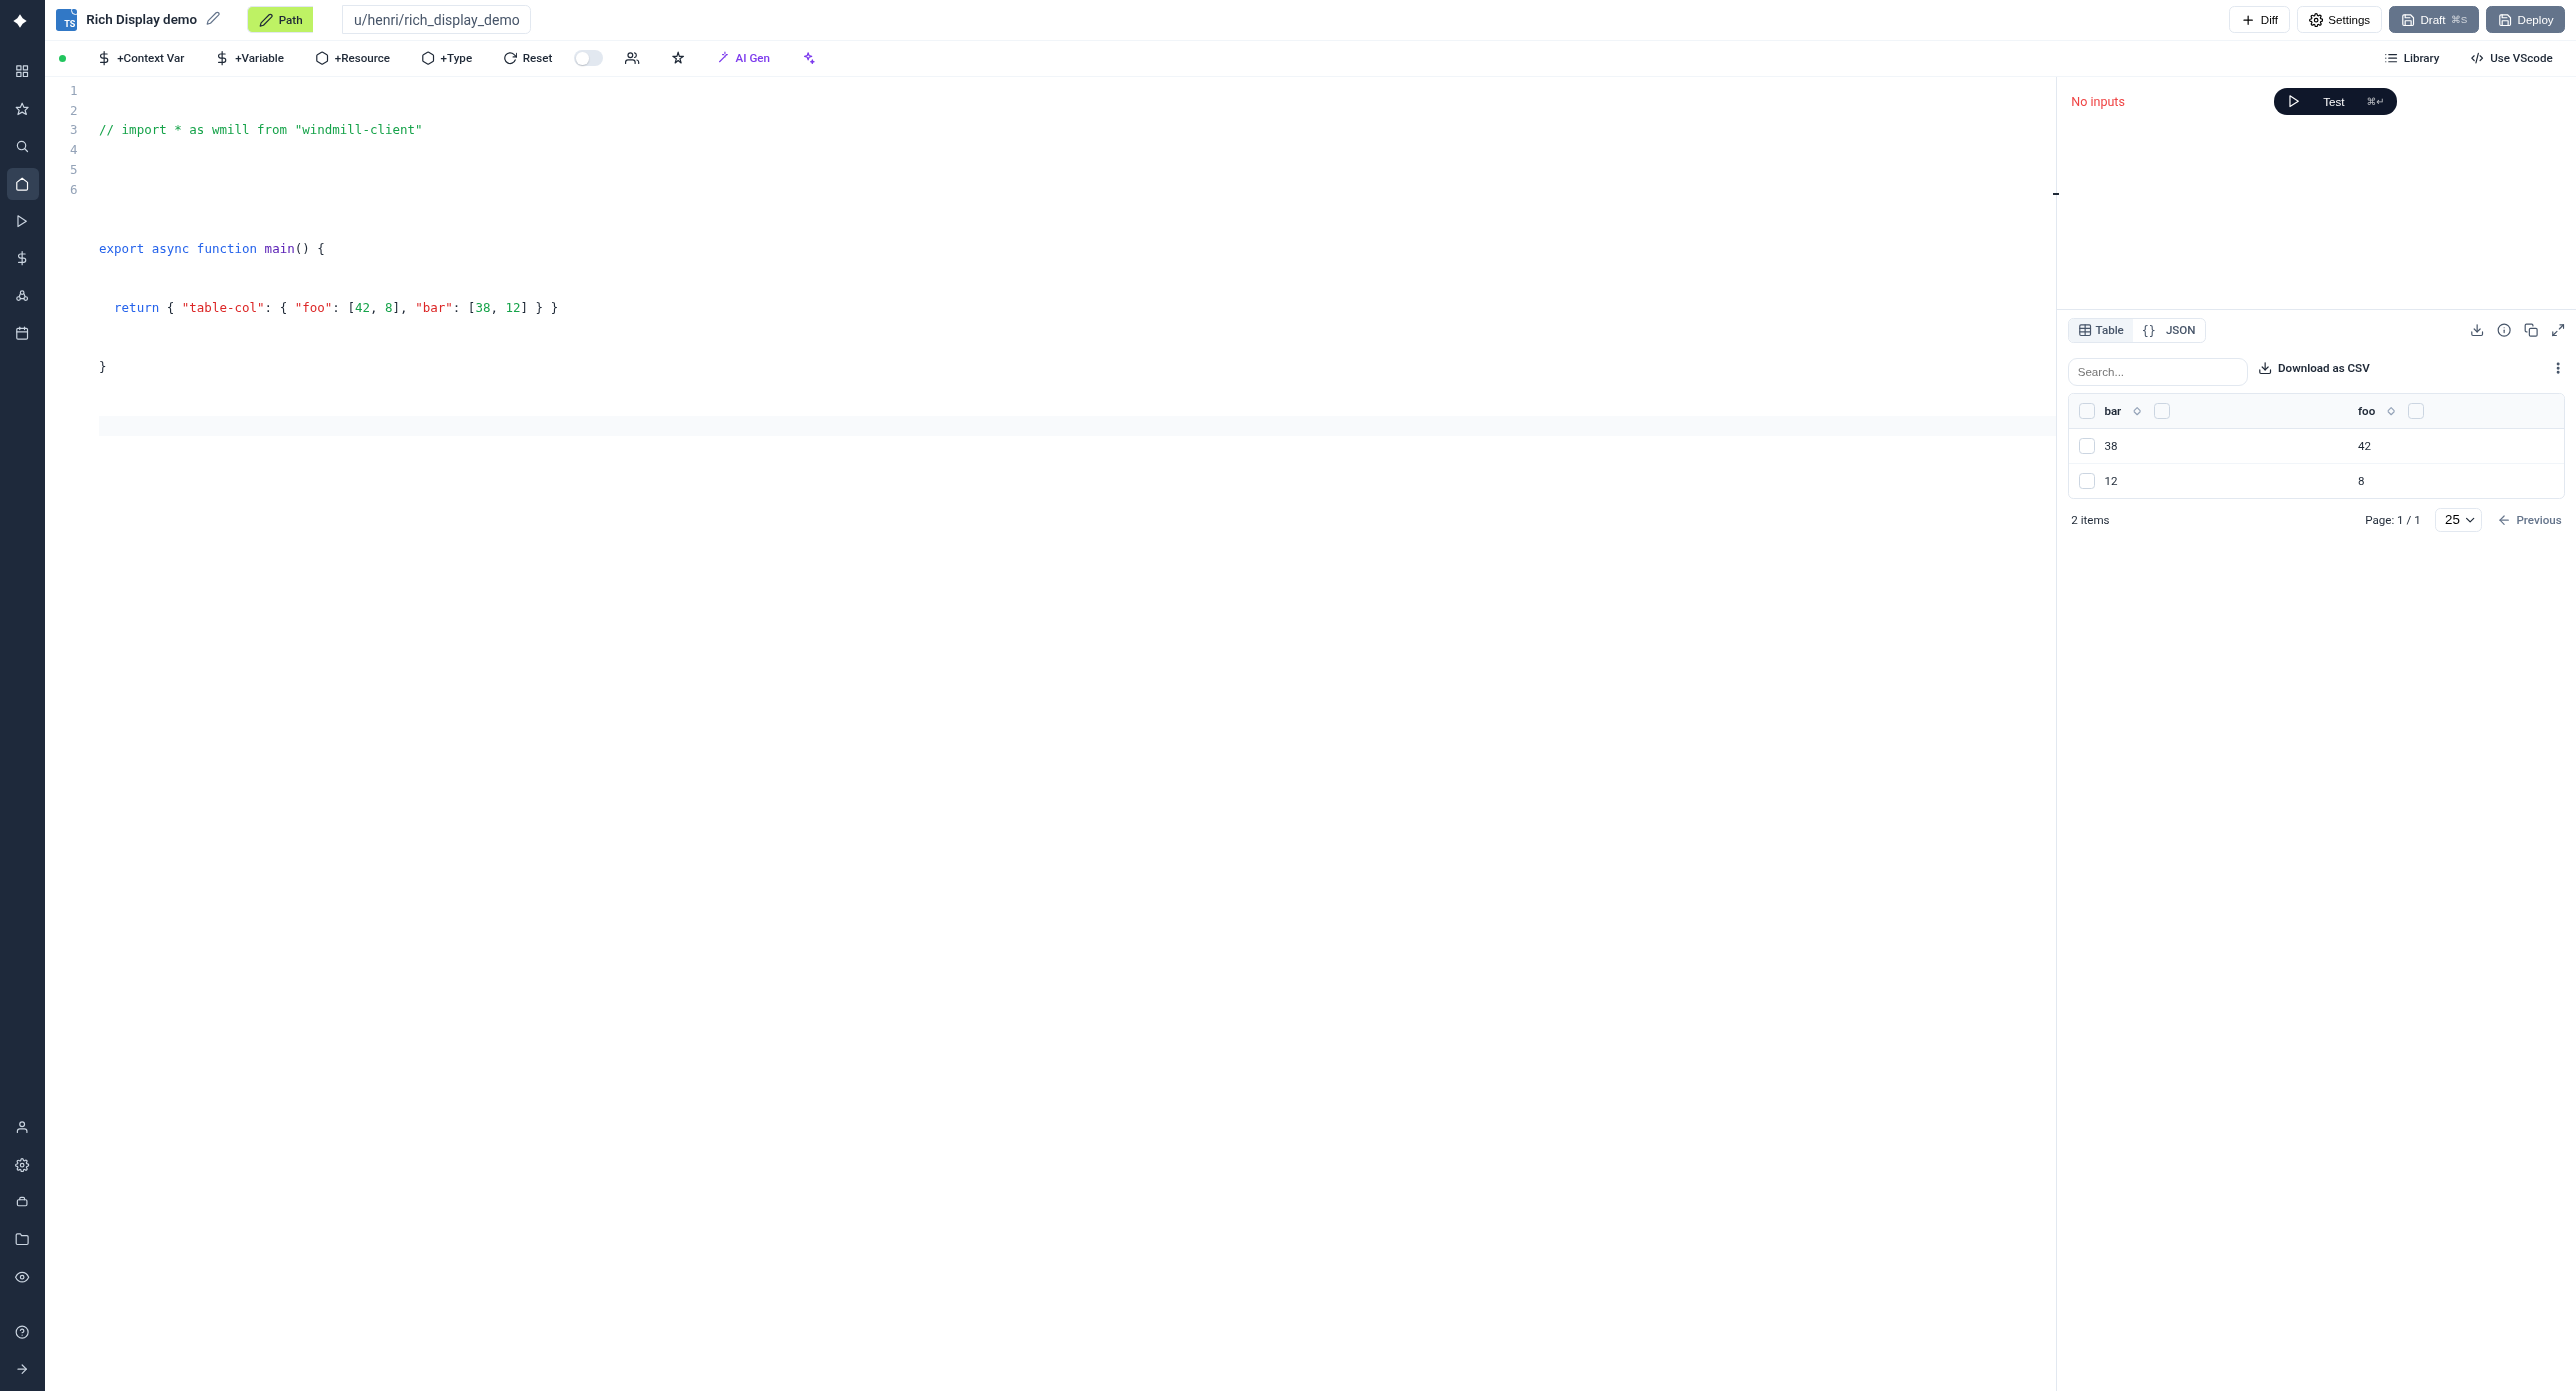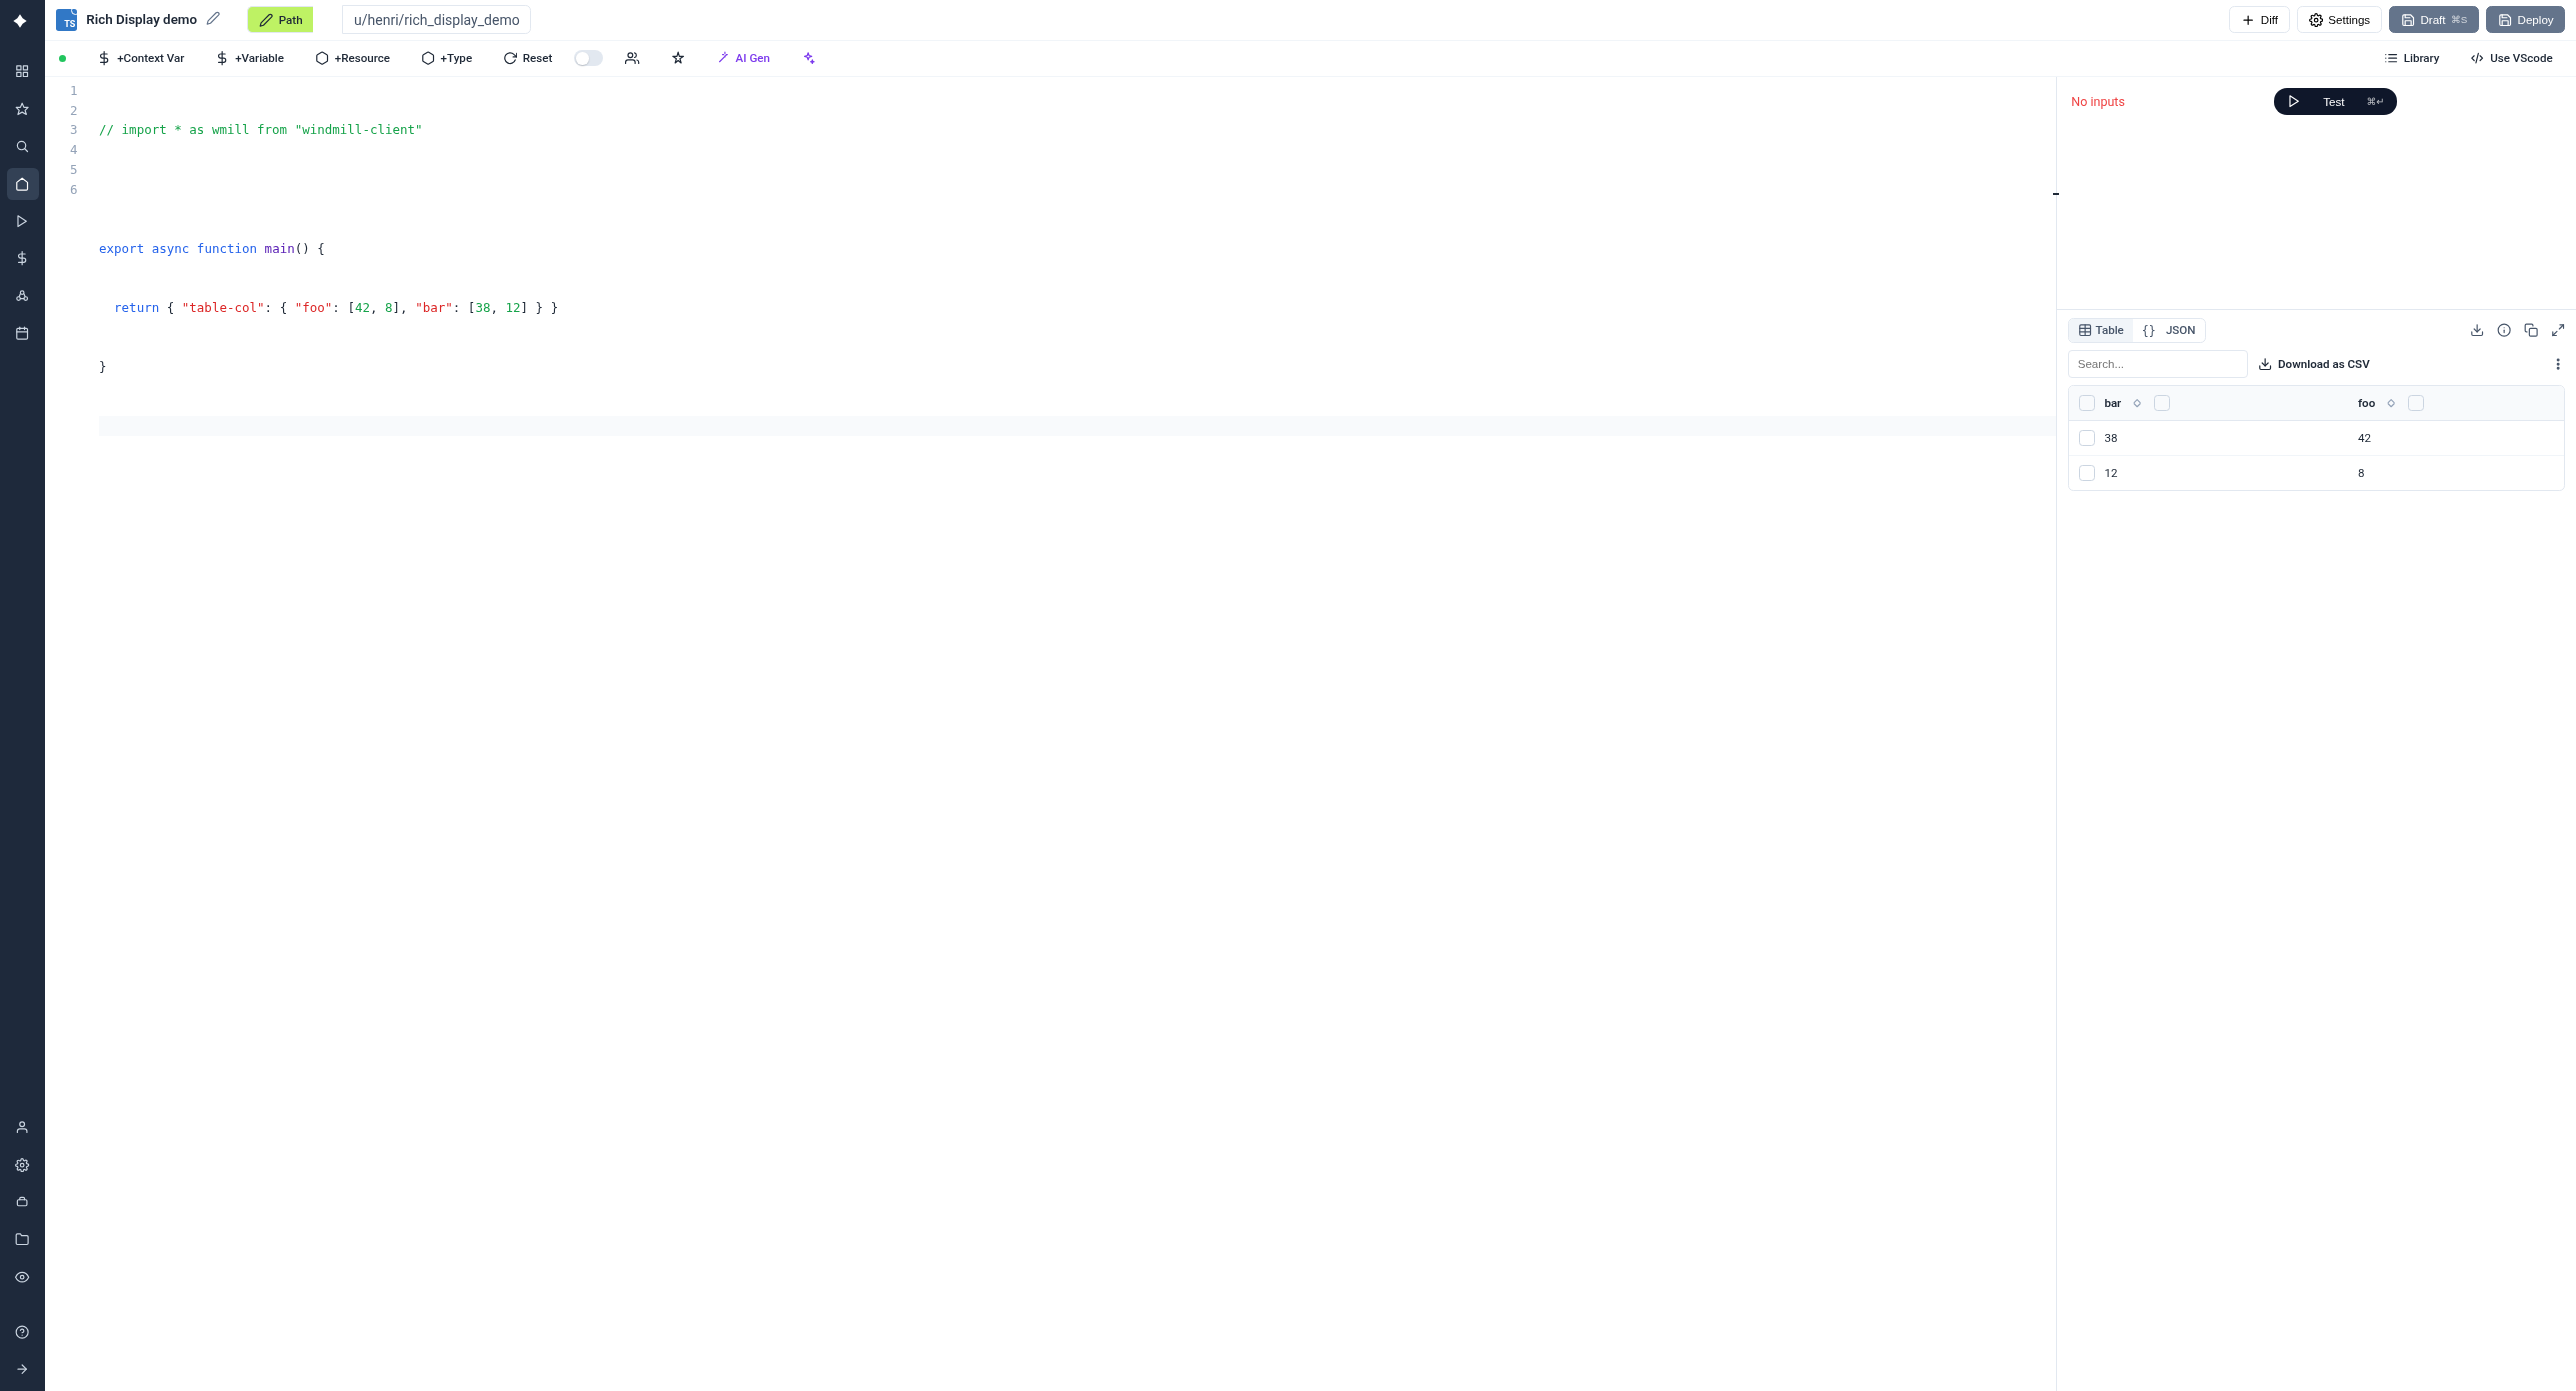--- a/index.html
+++ b/index.html
@@ -66,21 +66,21 @@
 .tab.active { color: #1f2937; border-bottom-color: #1f2937; }
 
 .result-toolbar { display: flex; align-items: center; padding: 7.2px 10.7px; gap: 5.4px; }
 .view-toggle { display: flex; border: 0.9px solid #e2e8f0; border-radius: 5.4px; overflow: hidden; }
 .view-toggle-btn { display: flex; align-items: center; gap: 3.6px; padding: 4.5px 9px; cursor: pointer; font-size: 11.6px; font-weight: 500; color: #475569; }
 .view-toggle-btn.active { background: #f1f5f9; }
 .result-toolbar-spacer { flex: 1; }
 .toolbar-icon { width: 16px; height: 16px; cursor: pointer; color: #475569; margin-left: 7.2px; }
 
 .search-row { display: flex; align-items: center; gap: 10.7px; padding: 0 10.7px 7.2px; }
-.search-input { flex: 1; max-width: 313px; padding: 6.3px 9px; border: 0.9px solid #e2e8f0; border-radius: 4px; font-size: 11.6px; }
+.search-input { flex: 1; max-width: 313px; padding: 6.3px 9px; border: 0.9px solid #e2e8f0; border-radius: 9px; font-size: 11.6px; margin-top: 8px; }
 .csv-btn { display: flex; align-items: center; gap: 5.4px; font-weight: 600; font-size: 11.6px; cursor: pointer; }
 .dots-menu { cursor: pointer; color: #475569; }
 
 .table-wrap { padding: 0 10.7px; }
 .result-table { width: 100%; border: 0.9px solid #e2e8f0; border-radius: 5.4px; border-collapse: separate; border-spacing: 0; overflow: hidden; }
 .result-table th { background: #f8fafc; text-align: left; padding: 9px 10.7px; font-weight: 600; font-size: 11.6px; border-bottom: 0.9px solid #e2e8f0; }
 .result-table td { padding: 9px 10.7px; border-bottom: 0.9px solid #f1f5f9; font-size: 11.6px; }
 .result-table tr:last-child td { border-bottom: none; }
 .th-cell, .td-cell { display: flex; align-items: center; gap: 9px; }
 .checkbox { width: 16px; height: 16px; border: 1.3px solid #cbd5e1; border-radius: 3.6px; flex-shrink: 0; cursor: pointer; }
@@ -470,17 +470,37 @@
                       <div class="checkbox"></div>
                       <span>12</span>
                     </div>
                   </td>
                 <td><span>8</span></td>
               </tr>
             </tbody>
           </table>
         </div>
 
+        <div class="pagination">
+          <span>2 items</span>
+          <div class="pagination-spacer"></div>
+          <span>Page: 1 / 1</span>
+          <div class="select-wrap">
+            <select class="page-select">
+              <option>25</option>
+            </select>
+            <svg class="icon" viewBox="0 0 24 24" width="12.5" height="12.5">
+                <polyline points="6 9 12 15 18 9"></polyline>
+              </svg>
+          </div>
+          <div class="prev-btn">
+            <svg class="icon" viewBox="0 0 24 24">
+                <line x1="19" y1="12" x2="5" y2="12"></line>
+                <polyline points="12 19 5 12 12 5"></polyline>
+              </svg>
+            <span>Previous</span>
+          </div>
+        </div>
       </div>
     </div>
   </div>
 </div>
 
 
 </body></html>

